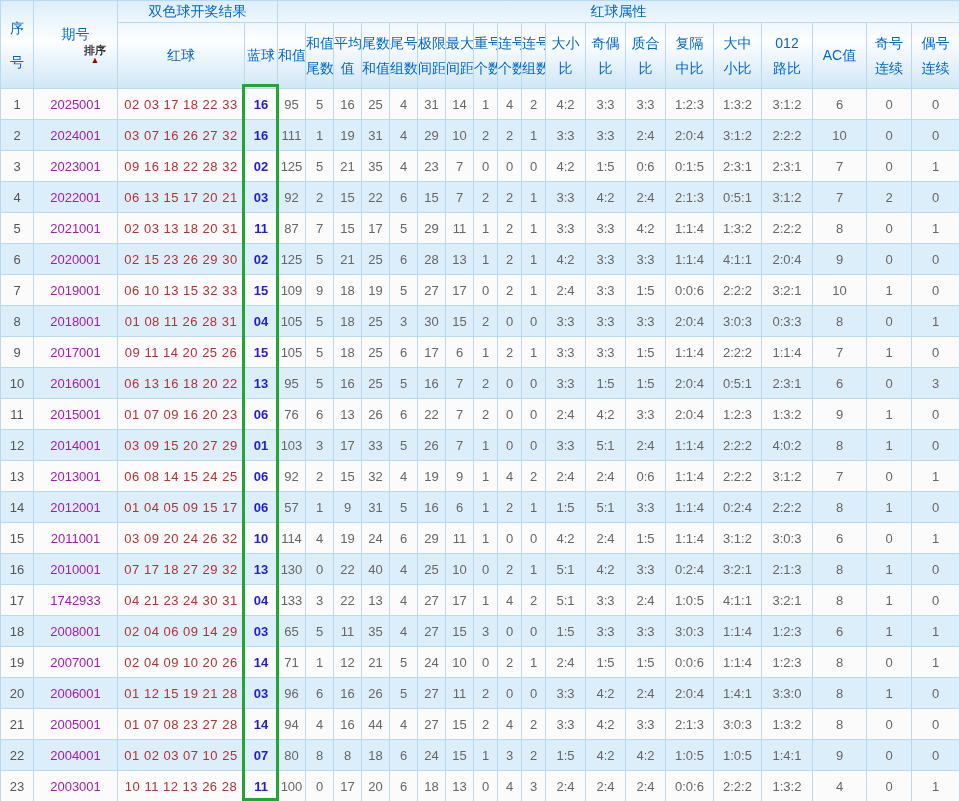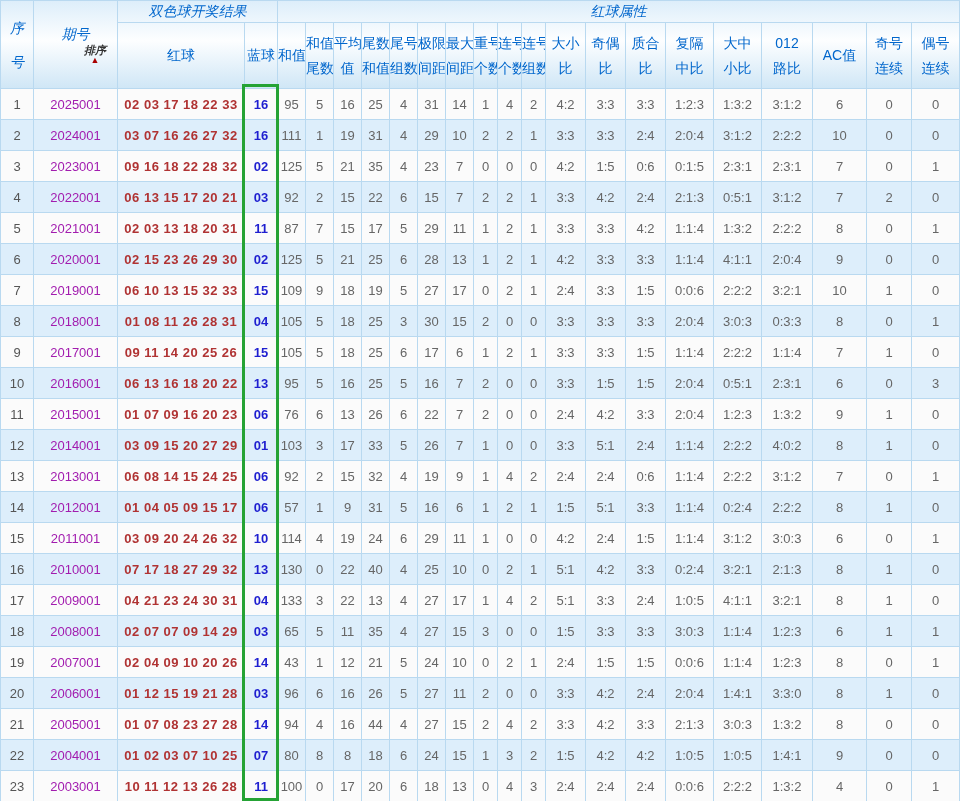--- a/index.html
+++ b/index.html
@@ -25,38 +25,38 @@
   }
   thead {
     background: linear-gradient(to bottom, #ddeefa 0%, #fdfeff 45%, #cfe6f6 100%);
   }
   thead th {
     color: #0066cc;
     font-weight: normal;
     font-size: 14px;
     background: transparent;
   }
-  tr.band th { height: 22px; font-style: italic; }
+  tr.band th { height: 22px; }
   tr.sub th { height: 66px; }
   .hl { line-height: 25px; }
   th.seq-h {
     height: 88px;
   }
   th.seq-h .hl { line-height: 34px; }
   .period-h-inner { display: flex; flex-direction: column; align-items: center; justify-content: center; }
   .period-title { line-height: 20px; margin-bottom: 0; }
   .sort-ctl { line-height: 12px; cursor: pointer; margin-left: 39px; }
   .sort-label { font-size: 11px; color: #333333; font-weight: bold; display: block; }
   .sort-arrow { font-size: 9px; color: #aa0000; display: block; line-height: 9px; }
   tbody td { height: 31px; font-size: 13px; color: #666666; }
   tbody tr.odd  { background: #fbfbfb; }
   tbody tr.even { background: #ddeefb; }
   td.seq    { color: #555555; }
   td.period { color: #a21caf; }
-  td.red    { color: #b03333; font-weight: bold; letter-spacing: 0.5px; }
+  td.red    { color: #b03333; font-weight: normal; letter-spacing: 0.5px; }
   td.blue   { color: #1f1fd0; font-weight: bold; }
   .green-box {
     position: absolute;
     left: 242px;
     top: 84px;
     width: 37px;
     height: 717px;
     border: 3px solid #25a335;
     pointer-events: none;
     z-index: 5;
@@ -590,21 +590,21 @@
         <td class="attr">3:3</td>
         <td class="attr">0:2:4</td>
         <td class="attr">3:2:1</td>
         <td class="attr">2:1:3</td>
         <td class="attr">8</td>
         <td class="attr">1</td>
         <td class="attr">0</td>
       </tr>
       <tr class="odd">
         <td class="seq">17</td>
-        <td class="period">2009001</td>
+        <td class="period">1742933</td>
         <td class="red">04 21 23 24 30 31</td>
         <td class="blue">04</td>
         <td class="attr">133</td>
         <td class="attr">3</td>
         <td class="attr">22</td>
         <td class="attr">13</td>
         <td class="attr">4</td>
         <td class="attr">27</td>
         <td class="attr">17</td>
         <td class="attr">1</td>
@@ -616,21 +616,21 @@
         <td class="attr">1:0:5</td>
         <td class="attr">4:1:1</td>
         <td class="attr">3:2:1</td>
         <td class="attr">8</td>
         <td class="attr">1</td>
         <td class="attr">0</td>
       </tr>
       <tr class="even">
         <td class="seq">18</td>
         <td class="period">2008001</td>
-        <td class="red">02 07 07 09 14 29</td>
+        <td class="red">02 04 06 09 14 29</td>
         <td class="blue">03</td>
         <td class="attr">65</td>
         <td class="attr">5</td>
         <td class="attr">11</td>
         <td class="attr">35</td>
         <td class="attr">4</td>
         <td class="attr">27</td>
         <td class="attr">15</td>
         <td class="attr">3</td>
         <td class="attr">0</td>
@@ -643,21 +643,21 @@
         <td class="attr">1:2:3</td>
         <td class="attr">6</td>
         <td class="attr">1</td>
         <td class="attr">1</td>
       </tr>
       <tr class="odd">
         <td class="seq">19</td>
         <td class="period">2007001</td>
         <td class="red">02 04 09 10 20 26</td>
         <td class="blue">14</td>
-        <td class="attr">43</td>
+        <td class="attr">71</td>
         <td class="attr">1</td>
         <td class="attr">12</td>
         <td class="attr">21</td>
         <td class="attr">5</td>
         <td class="attr">24</td>
         <td class="attr">10</td>
         <td class="attr">0</td>
         <td class="attr">2</td>
         <td class="attr">1</td>
         <td class="attr">2:4</td>

